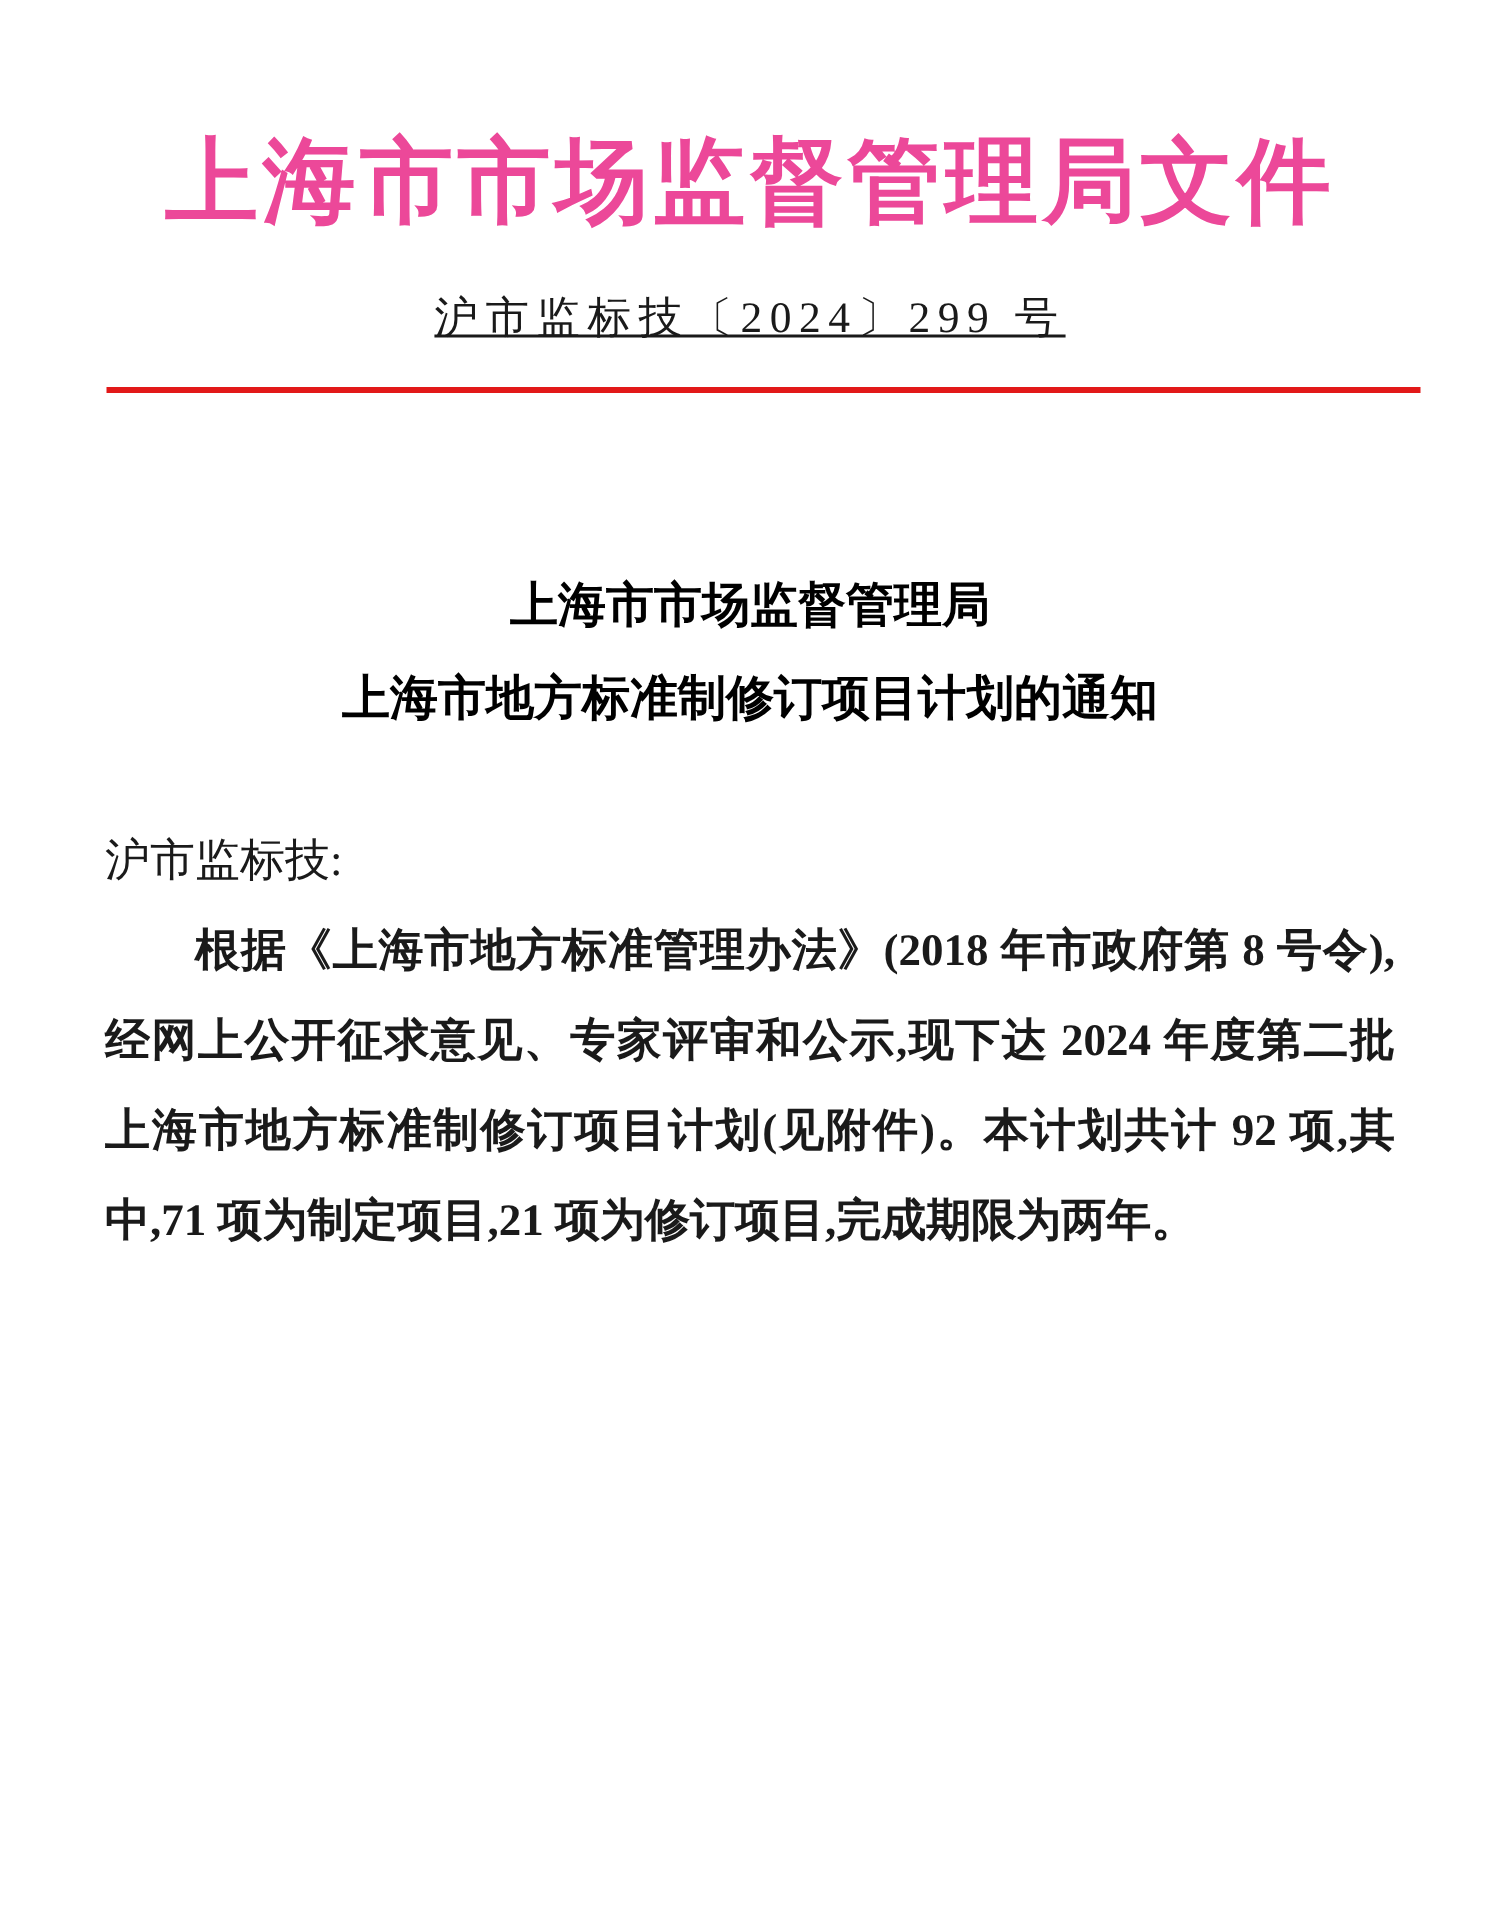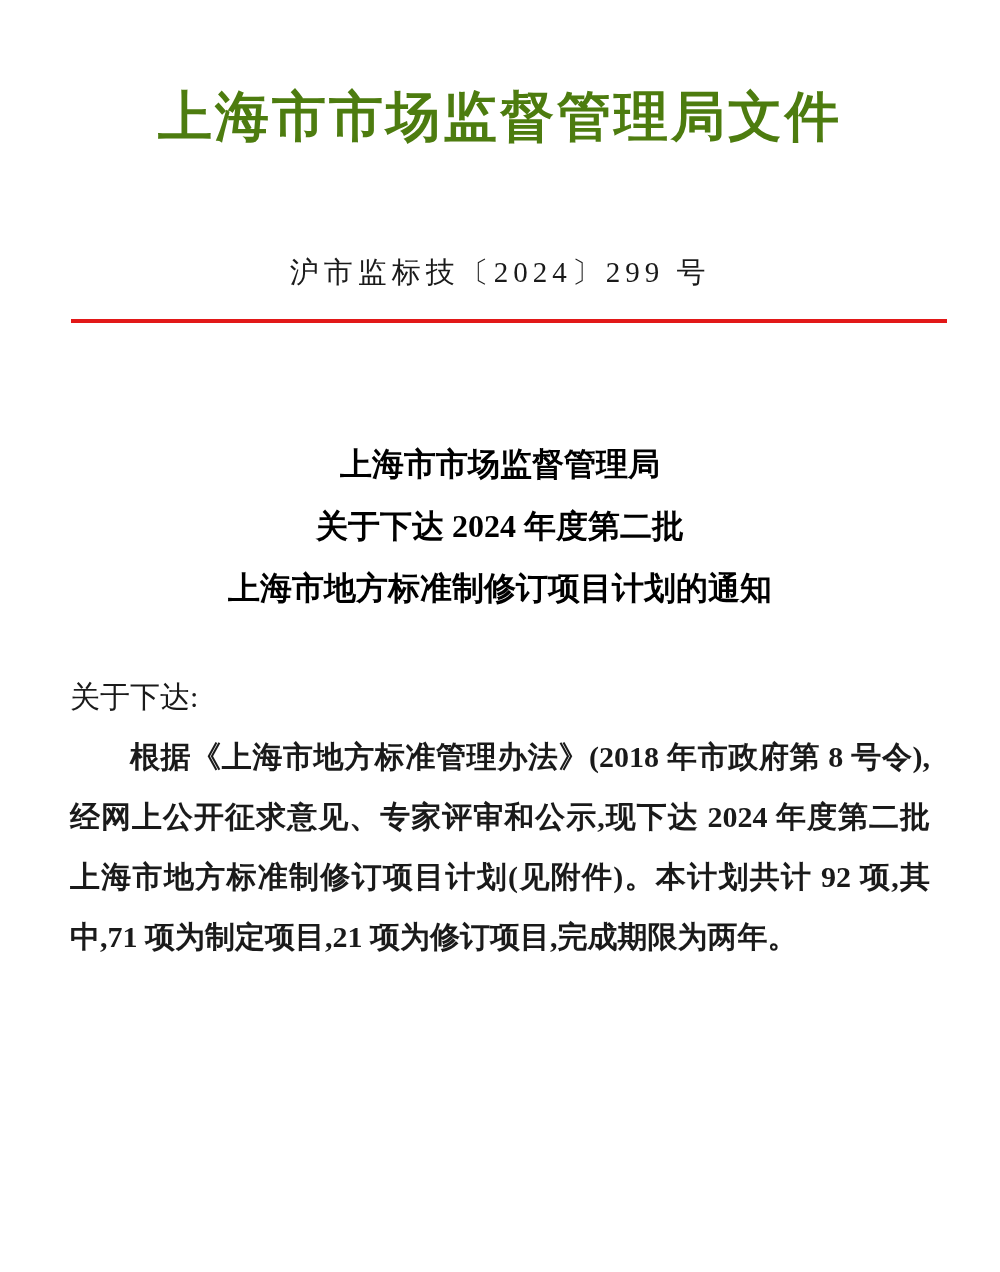--- a/index.html
+++ b/index.html
@@ -14,33 +14,34 @@
   }
   .page {
     width: 1000px;
     height: 1272px;
     background: #ffffff;
     position: relative;
   }
   .letterhead-title {
     margin-top: 88px;
     text-align: center;
-    font-size: 54px;
+    font-size: 62px;
     font-weight: bold;
     letter-spacing: 3px;
     line-height: 1.1;
-    color: #4d7c0f;
+    color: #ec4899;
     white-space: nowrap;
   }
   .doc-number {
-    margin-top: 106px;
+    margin-top: 36px;
     text-align: center;
     font-size: 29px;
     letter-spacing: 5px;
     color: #1a1a1a;
+    text-decoration: underline;
   }
   .red-divider {
     margin-top: 26px;
     margin-left: 71px;
     width: 876px;
     height: 4px;
     background: #e21818;
     border: none;
   }
   .notice-title {
@@ -74,22 +75,21 @@
 <div class="page">
 
   <div class="letterhead-title">上海市市场监督管理局文件</div>
 
   <div class="doc-number">沪市监标技〔2024〕299 号</div>
 
   <hr class="red-divider">
 
   <div class="notice-title">
     <span class="title-line">上海市市场监督管理局</span>
-    <span class="title-line">关于下达 2024 年度第二批</span>
     <span class="title-line">上海市地方标准制修订项目计划的通知</span>
   </div>
 
   <div class="body-text">
-    <p class="salutation">关于下达:</p>
+    <p class="salutation">沪市监标技:</p>
     <p class="paragraph">根据《上海市地方标准管理办法》(2018 年市政府第 8 号令),经网上公开征求意见、专家评审和公示,现下达 2024 年度第二批上海市地方标准制修订项目计划(见附件)。本计划共计 92 项,其中,71 项为制定项目,21 项为修订项目,完成期限为两年。</p>
   </div>
 
 </div>
 
 </body></html>

